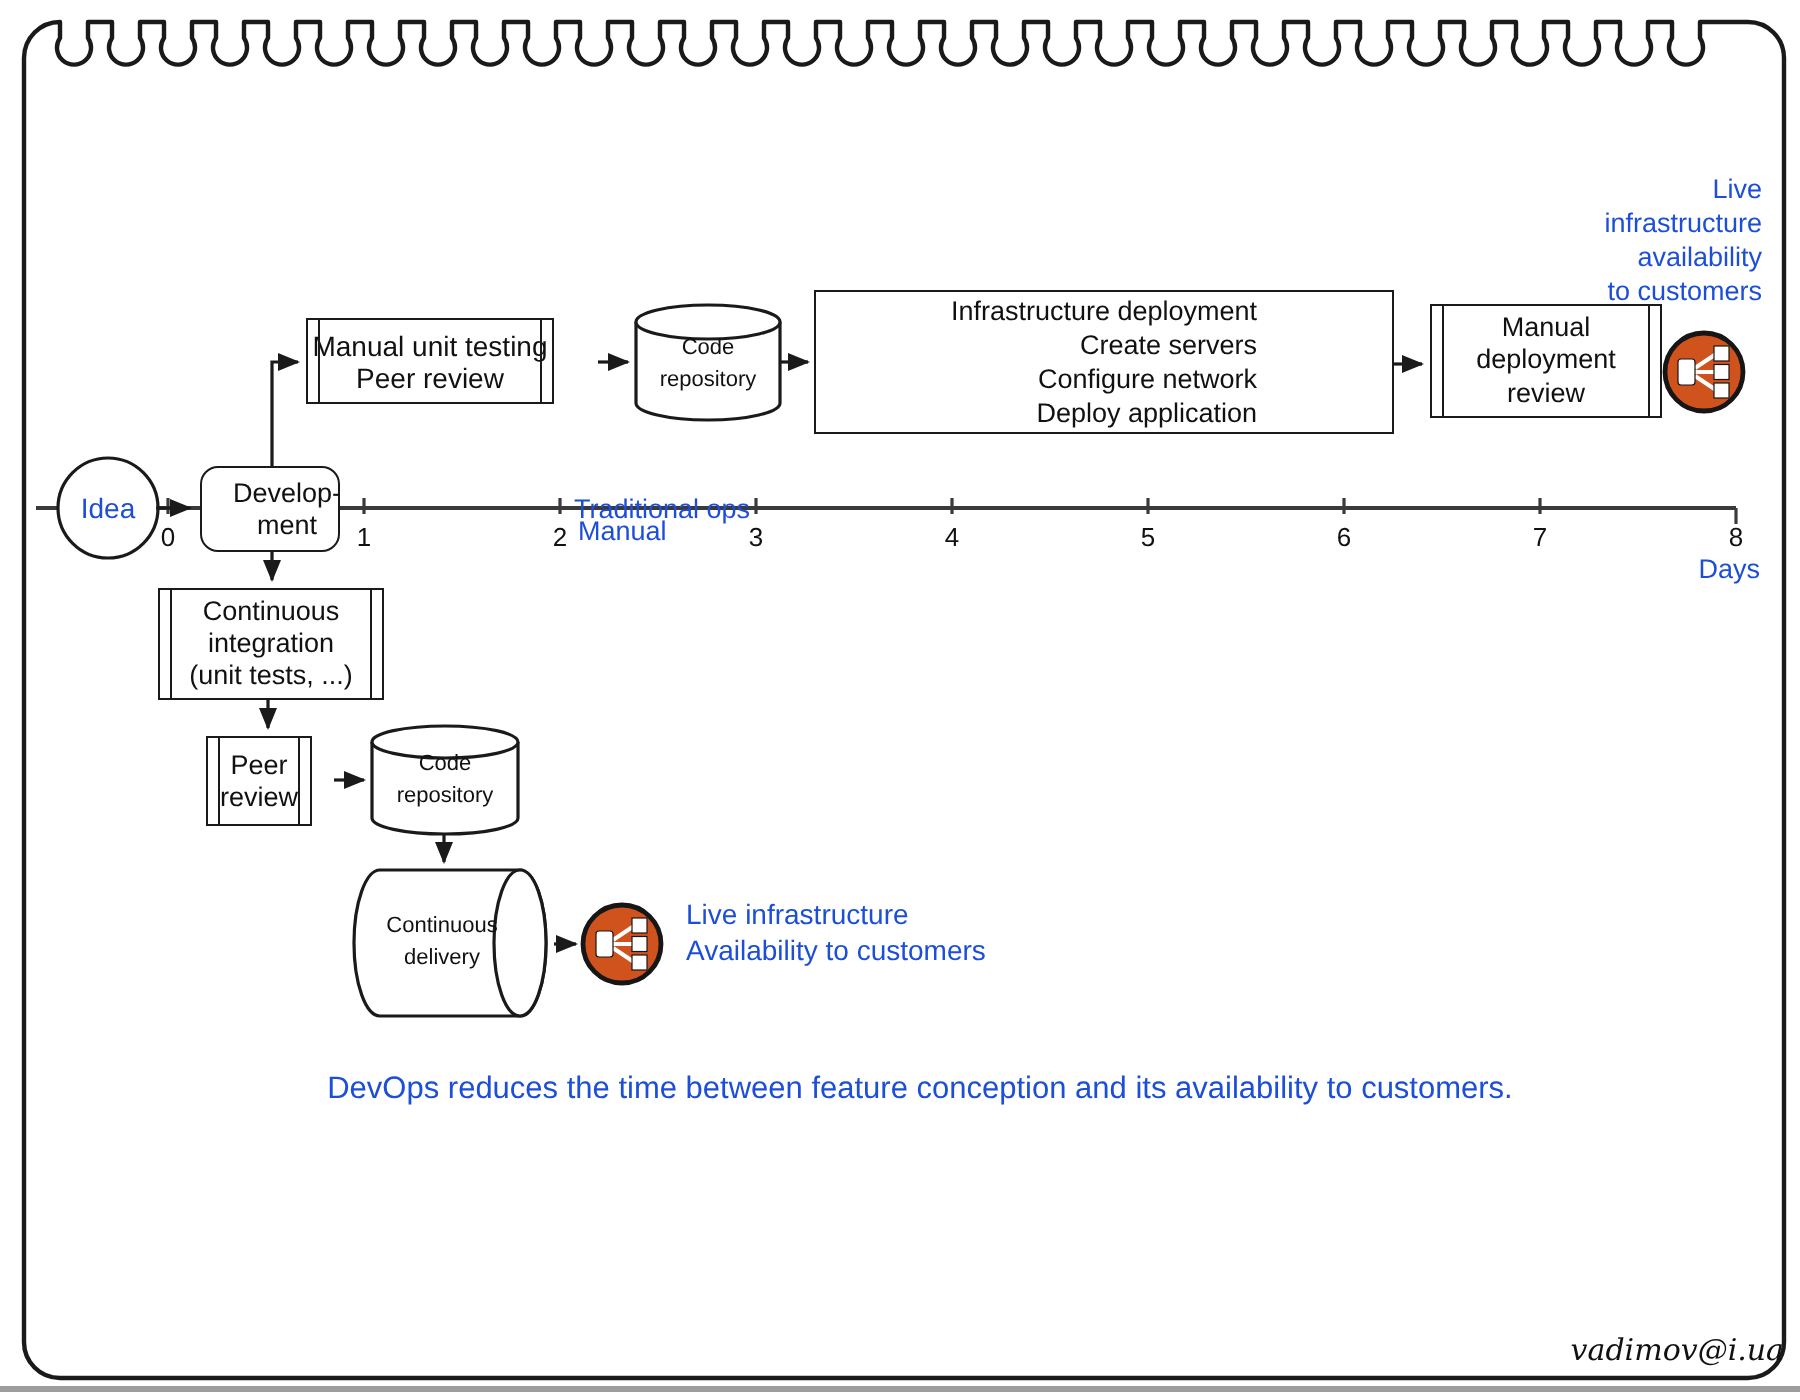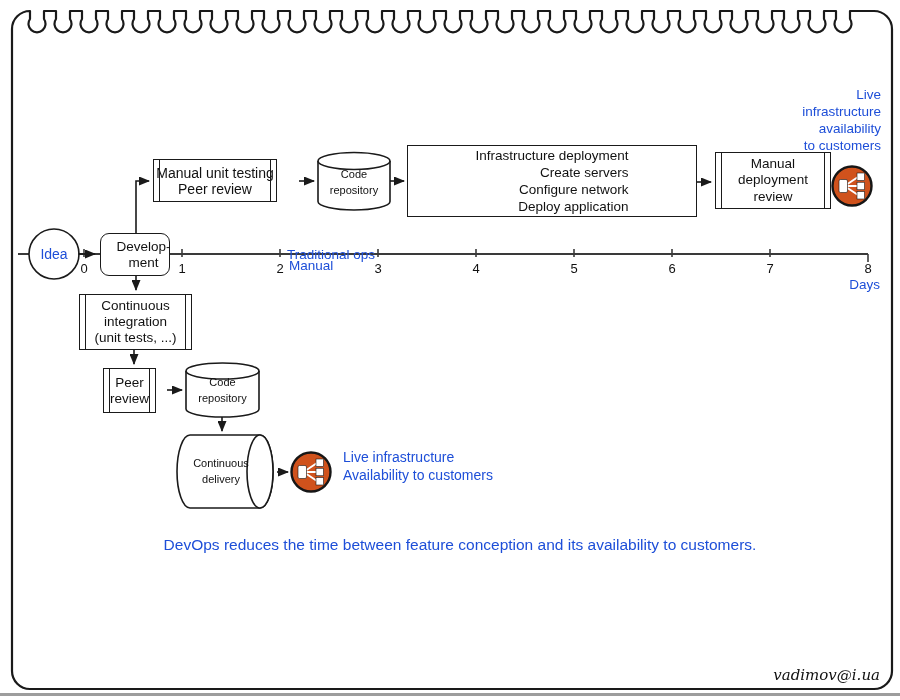--- a/index.html
+++ b/index.html
@@ -26,21 +26,21 @@
     position:absolute;display:flex;align-items:center;justify-content:center;
     text-align:center;white-space:pre-line;font-size:11px;line-height:16px;
     background:transparent;
   }
   .tick-label{
     position:absolute;top:261px;transform:translateX(-50%);
     font-size:13px;color:#111;
   }
   #caption{left:55px;width:810px;top:536px;text-align:center;font-size:15.5px;}
   #watermark{
-    position:absolute;right:20px;top:666px;
+    position:absolute;right:8px;top:666px;
     font-family:"DejaVu Serif", serif;font-style:italic;font-size:15px;color:#111;margin-left:24px;
   }
   .bottom-shadow{position:absolute;left:0;right:0;top:693px;height:2.5px;background:#9d9d9d;}
 </style>
 </head>
 <body>
 
 <svg width="900" height="700" viewBox="0 0 900 700">
   <defs>
     <marker id="ah" markerWidth="11" markerHeight="9" refX="10" refY="4.5" orient="auto" markerUnits="userSpaceOnUse">

